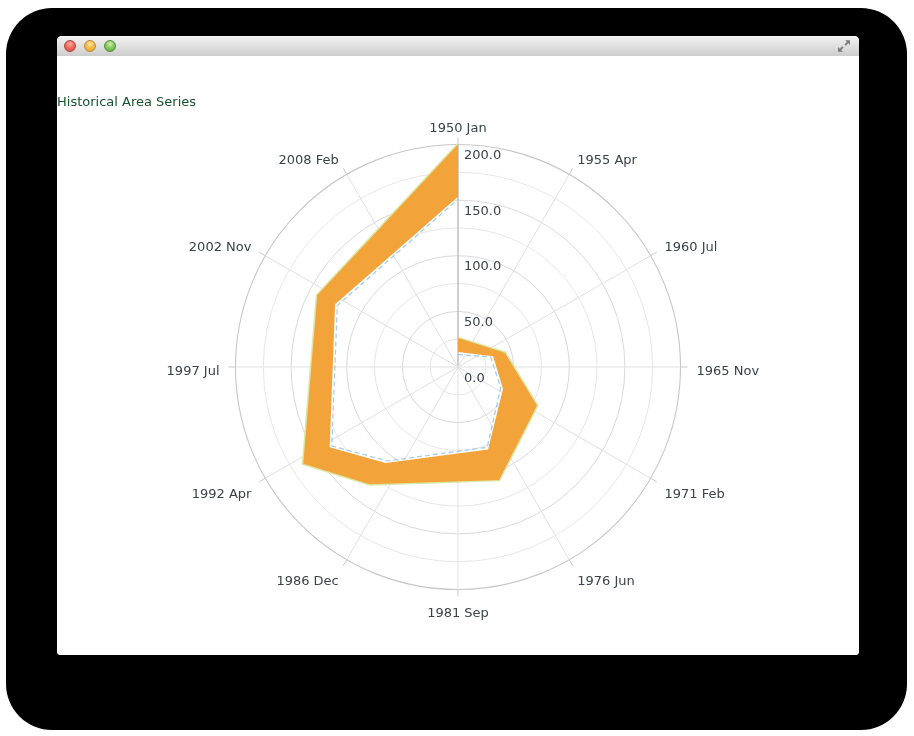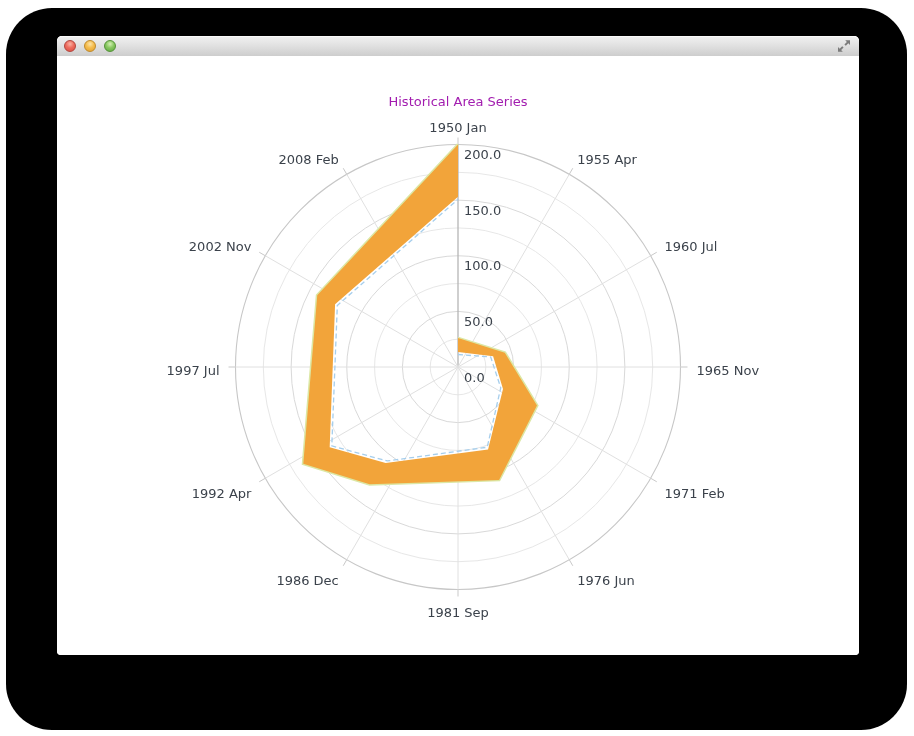--- a/index.html
+++ b/index.html
@@ -17,22 +17,22 @@
   .tl{width:12px;height:12px;border-radius:50%;box-sizing:border-box;display:inline-block;}
   .tl.red{background:radial-gradient(circle at 50% 30%,#f9b3a5 0%,#ee6d5f 45%,#d94c41 100%);
           border:1px solid #b2453d;}
   .tl.yellow{background:radial-gradient(circle at 50% 30%,#fce4a9 0%,#f5bd4e 45%,#e09e2f 100%);
              border:1px solid #bf8a2b;}
   .tl.green{background:radial-gradient(circle at 50% 30%,#d4f0b5 0%,#8ac862 45%,#5ba73f 100%);
             border:1px solid #549237;}
   .fs-btn{position:absolute;right:8px;top:3px;width:14px;height:14px;}
   .content{position:absolute;left:0;top:20px;width:802px;height:599px;background:#fff;
            border-radius:0 0 4px 4px;overflow:hidden;}
-  .chart-title{position:absolute;left:0;top:38px;width:802px;text-align:center;
-               font-size:13px;color:#a21caf;}
+  .chart-title{position:absolute;left:0;top:38px;width:802px;text-align:left;
+               font-size:13px;color:#14532d;}
   #chart-svg{position:absolute;left:0;top:0;}
   text{font-family:"DejaVu Sans","Liberation Sans",sans-serif;}
 </style>
 </head>
 <body>
 
 <div class="stage">
   <div class="shadow-blob"></div>
 
   <div class="window">

